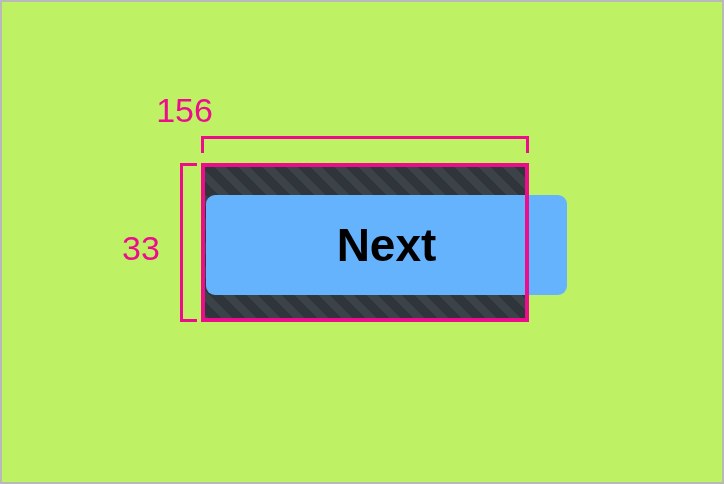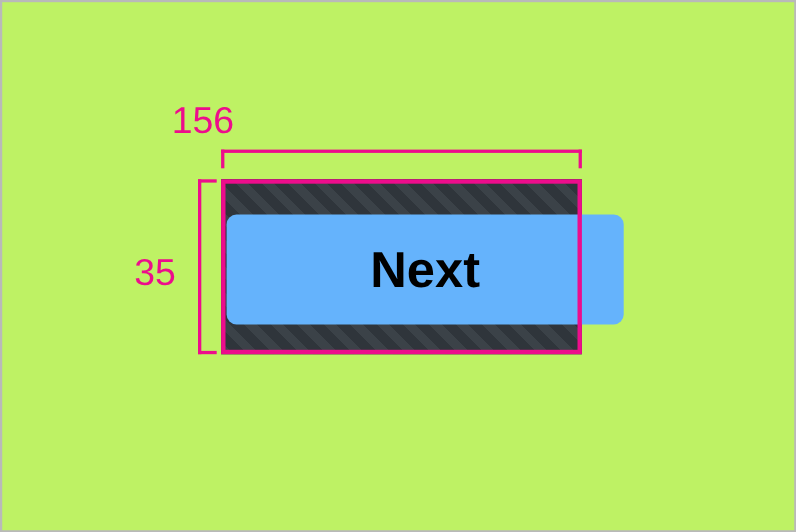--- a/index.html
+++ b/index.html
@@ -138,21 +138,21 @@
 </style>
 </head>
 <body>
 
 <div id="spec-canvas">
 
   <div class="dim-label" id="width-label">156</div>
 
   <div id="width-bracket"></div>
 
-  <div class="dim-label" id="height-label">35</div>
+  <div class="dim-label" id="height-label">33</div>
 
   <div id="height-bracket"></div>
 
   <div id="widget"></div>
 
   <div id="next-button">
     <span id="next-button-label">Next</span>
   </div>
 
   <div id="widget-outline"></div>

